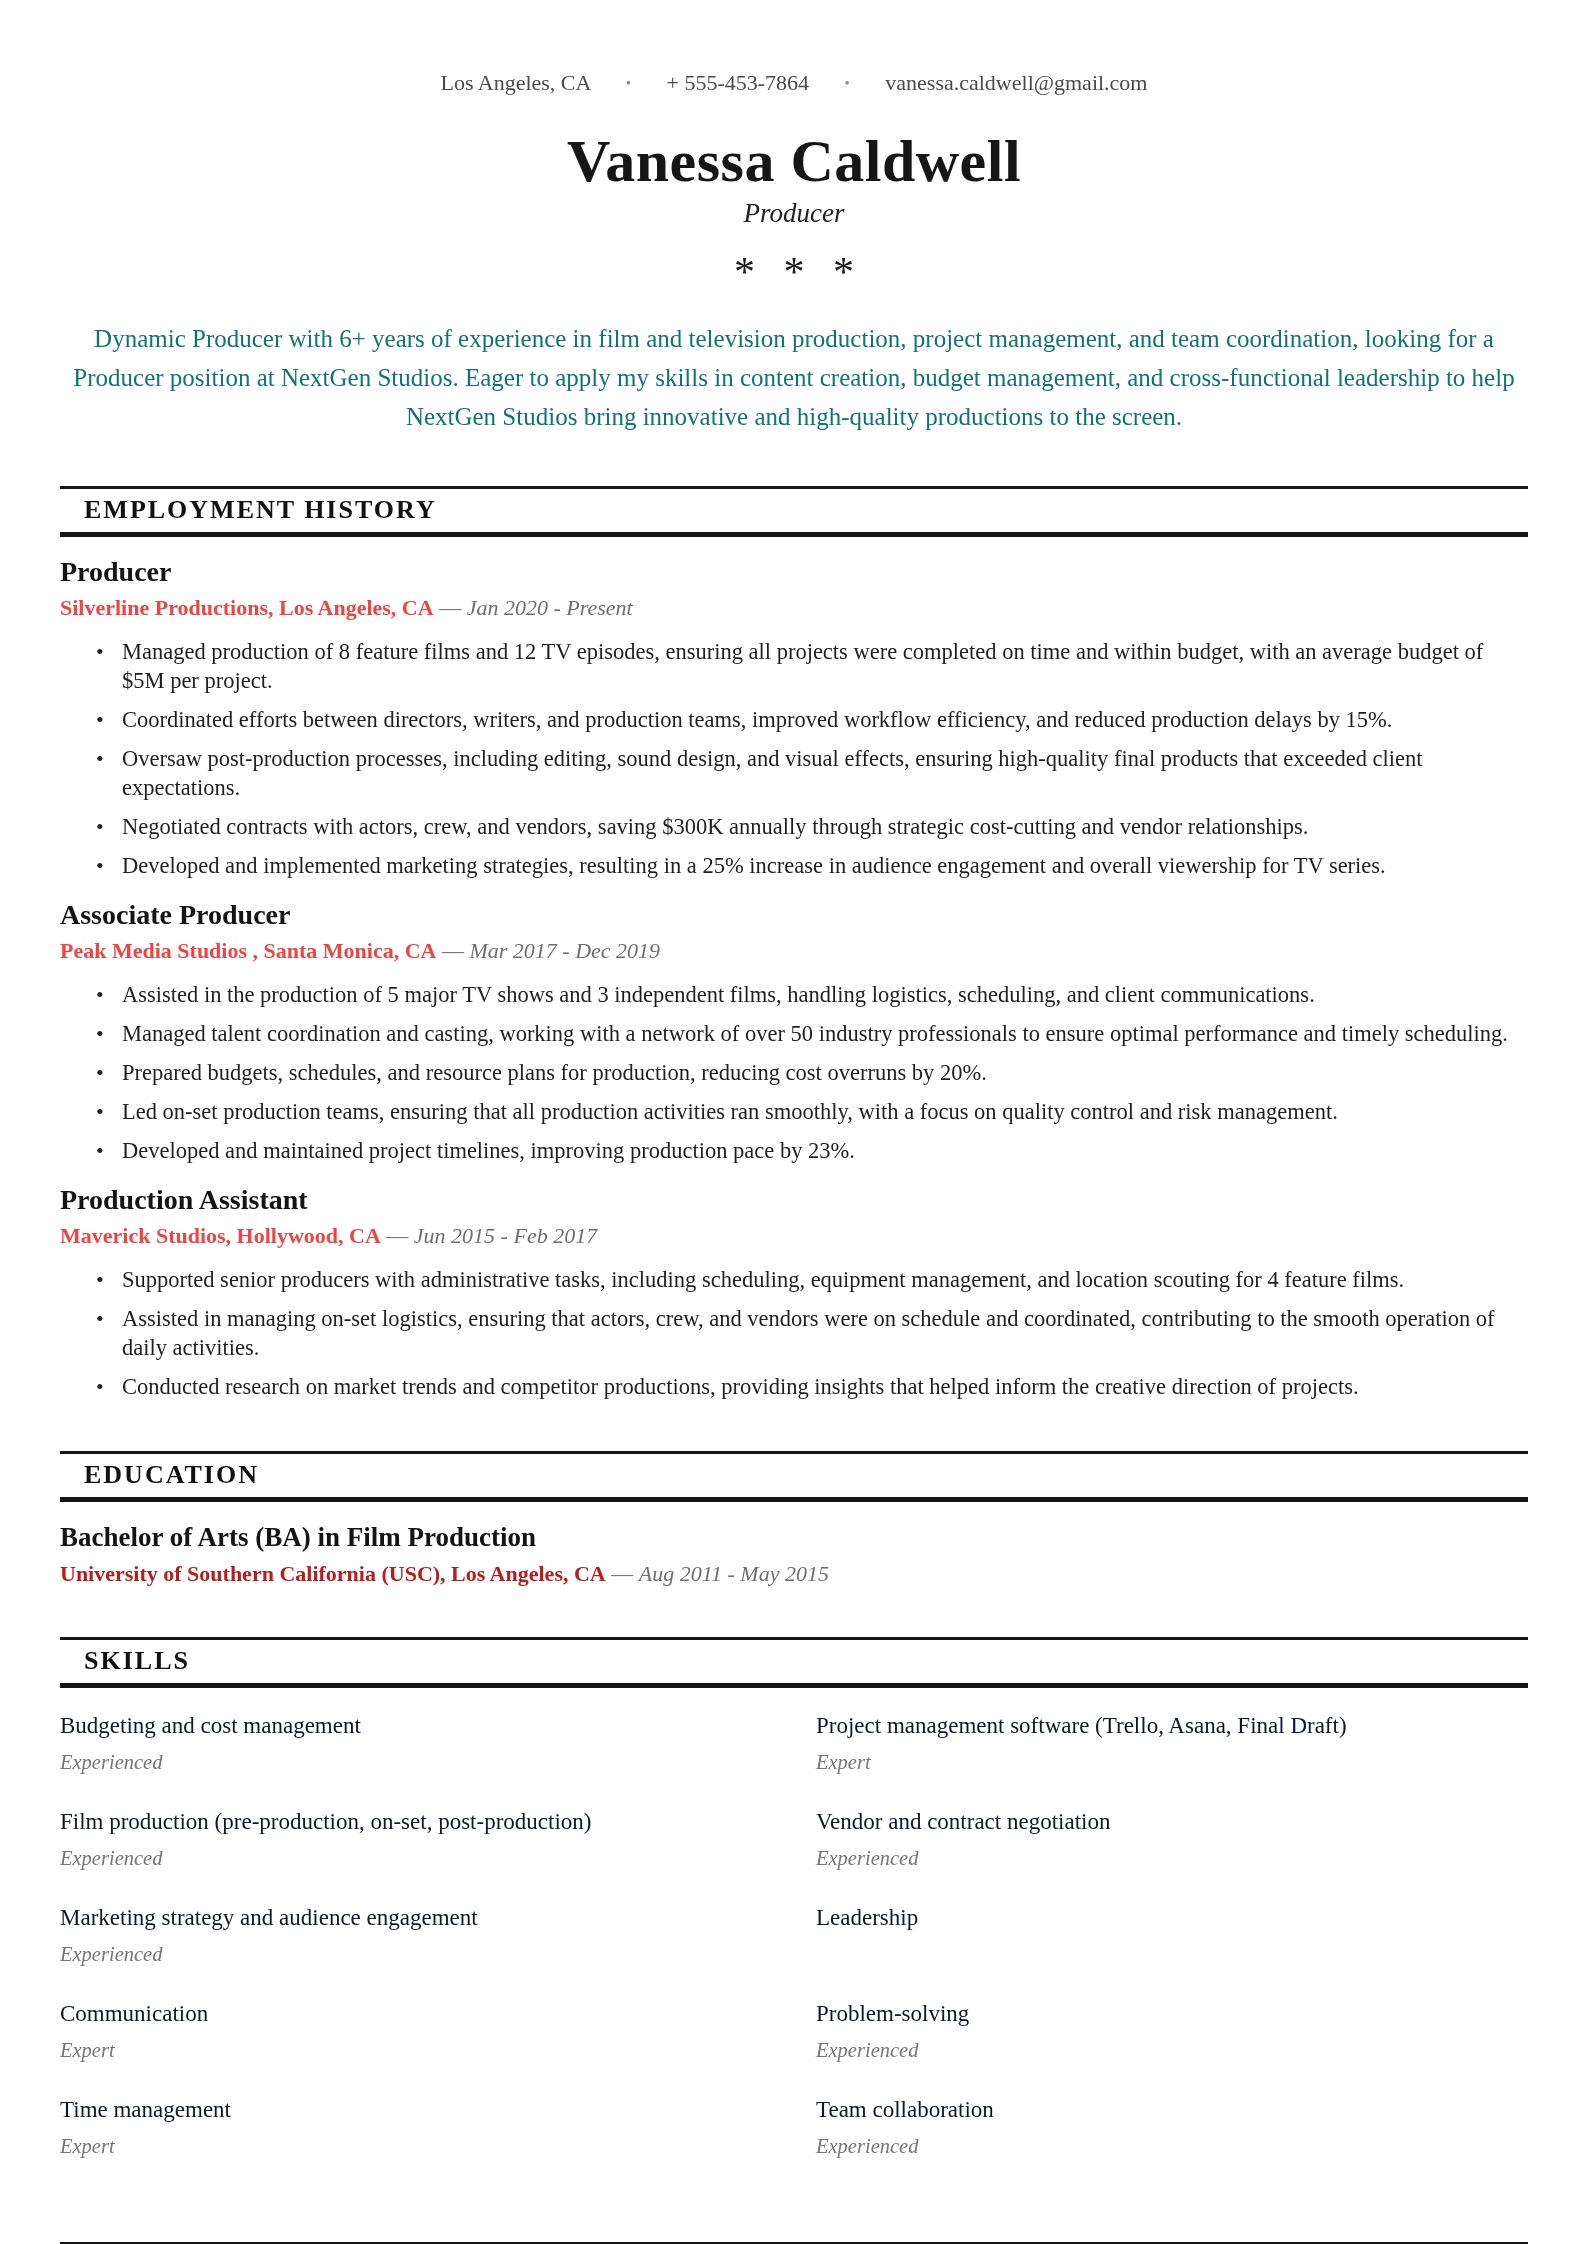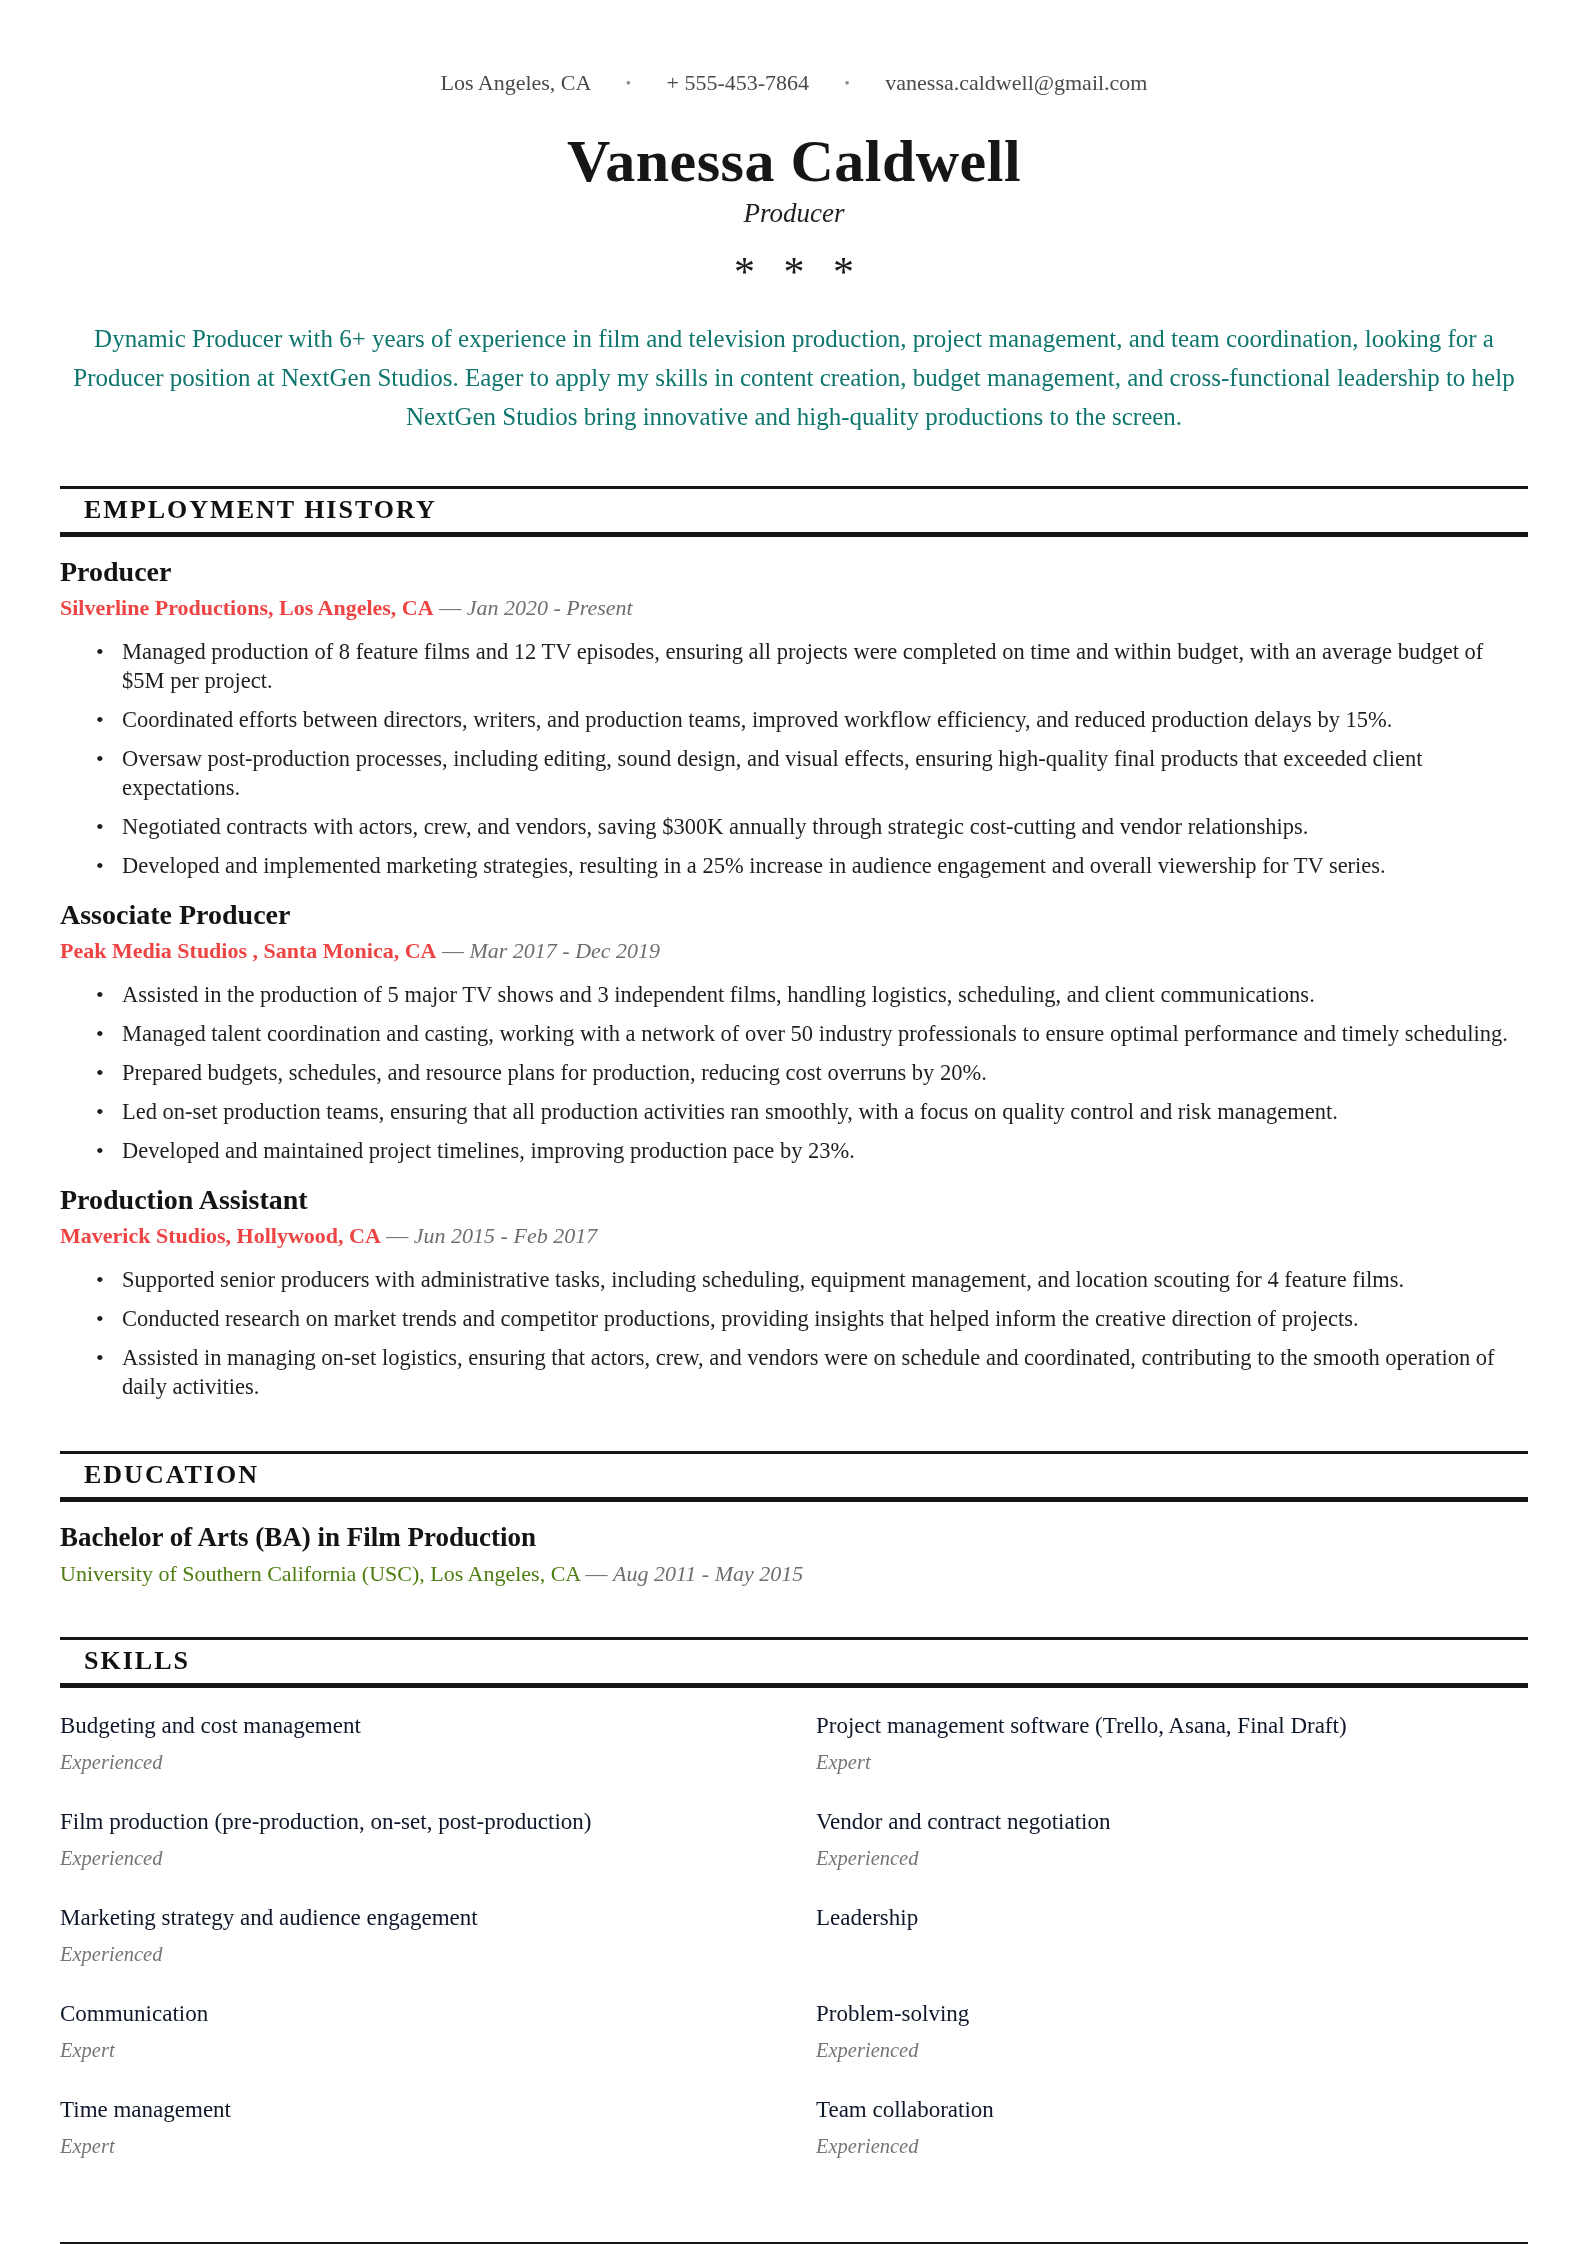--- a/index.html
+++ b/index.html
@@ -44,21 +44,21 @@
     font-size: 22.5px; line-height: 29px; color: #1f1f1f;
   }
   ul.dot-list li::before {
     content: "\2022"; position: absolute; left: 36px; top: 0;
     font-size: 22px; color: #1f1f1f;
   }
 
   
   .degree { font-size: 27px; font-weight: 700; margin-top: 20px; color: #141414; }
   .edu-meta { font-size: 22px; margin-top: 8px; }
-  .edu-school { font-weight: 400; color: #4d7c0f; }
+  .edu-school { font-weight: 700; color: #b91c1c; }
 
   
   .two-col { display: grid; grid-template-columns: 1fr 1fr; column-gap: 44px; margin-top: 24px; }
   .kv-item { margin-bottom: 33px; }
   .kv-name { font-size: 23px; color: #0f172a; line-height: 28px; }
   .kv-level { font-size: 20.5px; font-style: italic; color: #757575; margin-top: 10px; min-height: 25px; line-height: 25px; }
 </style>
 </head>
 <body>
 
@@ -128,23 +128,23 @@
           <div class="job-title">Production Assistant</div>
           <div class="job-meta">
             <span class="job-company">Maverick Studios, Hollywood, CA</span>
             <span class="job-dash">—</span>
             <span class="job-dates">Jun 2015 - Feb 2017</span>
           </div>
           <ul class="dot-list">
 
               <li>Supported senior producers with administrative tasks, including scheduling, equipment management, and location scouting for 4 feature films.</li>
 
+              <li>Assisted in managing on-set logistics, ensuring that actors, crew, and vendors were on schedule and coordinated, contributing to the smooth operation of daily activities.</li>
+
               <li>Conducted research on market trends and competitor productions, providing insights that helped inform the creative direction of projects.</li>
-
-              <li>Assisted in managing on-set logistics, ensuring that actors, crew, and vendors were on schedule and coordinated, contributing to the smooth operation of daily activities.</li>
             </ul>
         </div>
       </div>
   </div>
 
   <div class="section">
     <div class="section-head">EDUCATION</div>
     <div class="degree">Bachelor of Arts (BA) in Film Production</div>
     <div class="edu-meta">
       <span class="edu-school">University of Southern California (USC), Los Angeles, CA</span>

